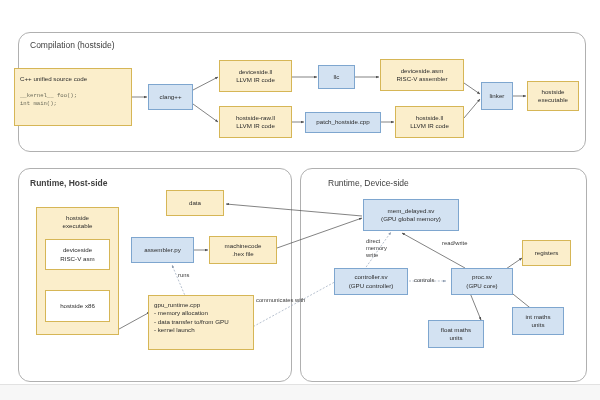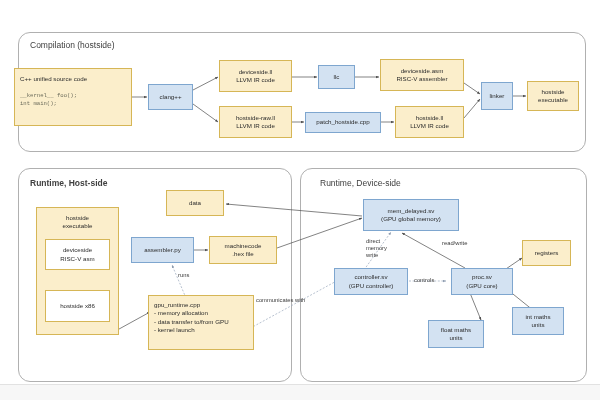--- a/index.html
+++ b/index.html
@@ -31,21 +31,21 @@
 
 <div id="stage">
 
   <div class="group" style="left:18px;top:32px;width:566px;height:118px;"></div>
   <div class="group-title" style="left:30px;top:40px;">Compilation (hostside)</div>
 
   <div class="group" style="left:18px;top:168px;width:272px;height:212px;"></div>
   <div class="group-title" style="left:30px;top:178px;font-weight:bold;">Runtime, Host-side</div>
 
   <div class="group" style="left:300px;top:168px;width:285px;height:212px;"></div>
-  <div class="group-title" style="left:320px;top:178px;">Runtime, Device-side</div>
+  <div class="group-title" style="left:328px;top:178px;">Runtime, Device-side</div>
 
   <svg class="wires" viewBox="0 0 600 400">
     <defs>
       <marker id="ah" markerWidth="5" markerHeight="5" refX="4.2" refY="1.8" orient="auto">
         <path d="M0,0 L4.4,1.8 L0,3.6 z" fill="#4d4d4d"></path>
       </marker>
       <marker id="ahd" markerWidth="5" markerHeight="5" refX="4.2" refY="1.8" orient="auto">
         <path d="M0,0 L4.4,1.8 L0,3.6 z" fill="#8a99ad"></path>
       </marker>
     </defs>

